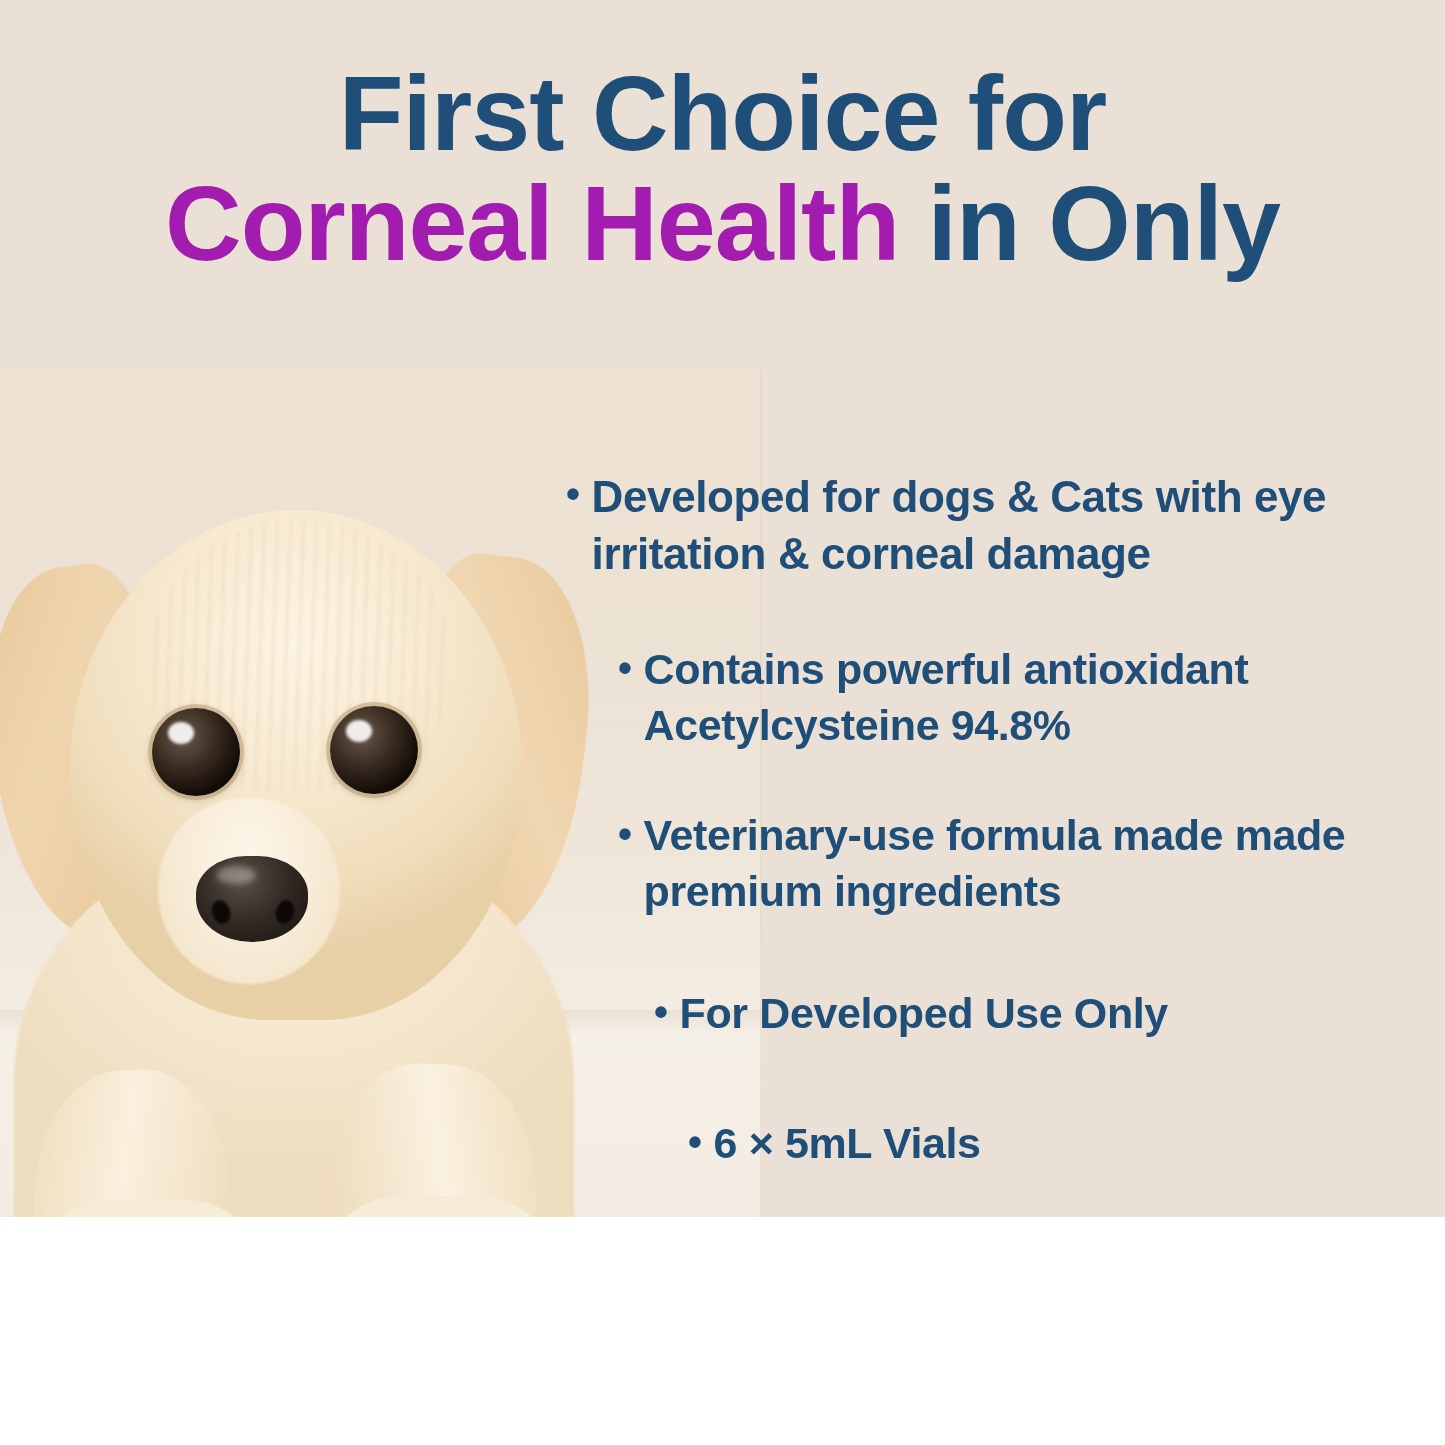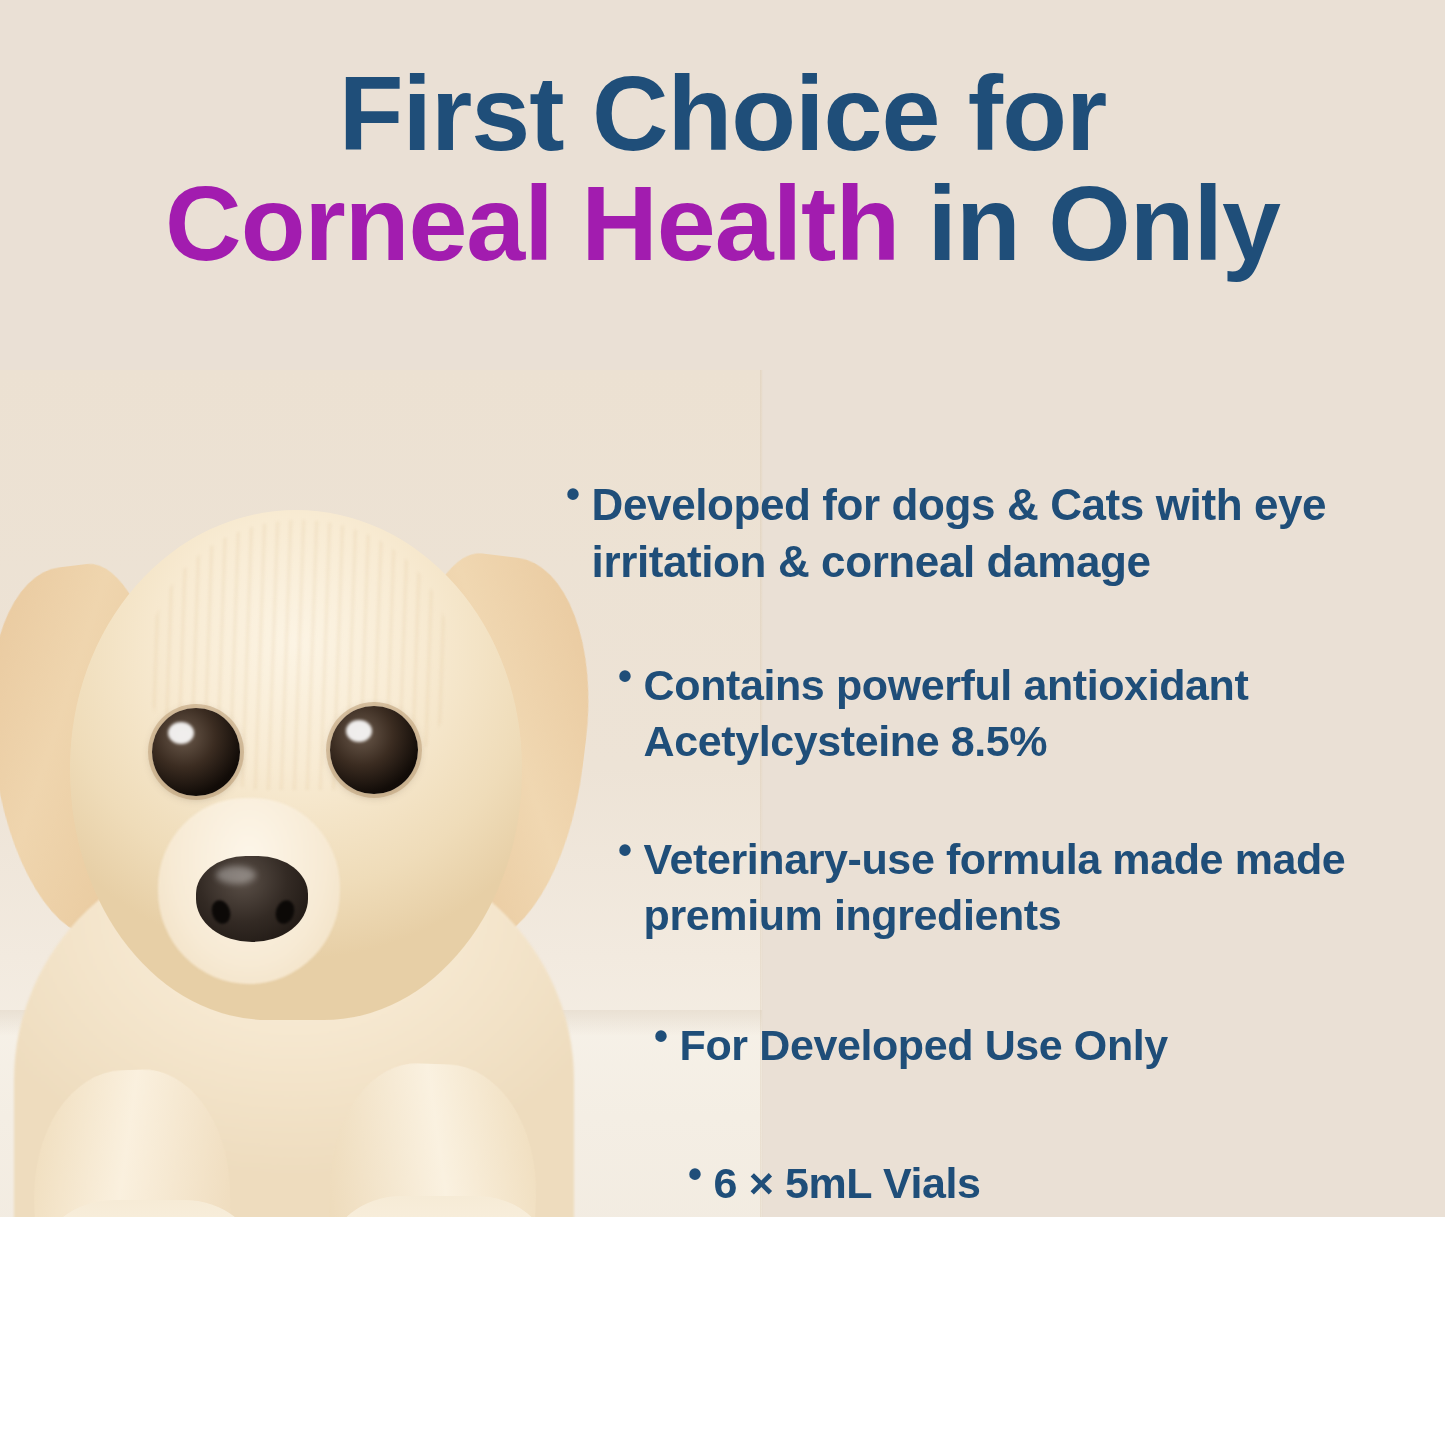--- a/index.html
+++ b/index.html
@@ -246,21 +246,21 @@
     font-size: 43px;
     line-height: 1.30;
     letter-spacing: -0.4px;
   }
   .bullet .dot {
     flex: 0 0 auto;
     line-height: 1.30;
     margin-right: 12px;
     font-size: 40px;
   }
-  .bullet .txt { flex: 1 1 auto; margin-top: 8px; }
+  .bullet .txt { flex: 1 1 auto; }
 
   
   .b1 { margin-left: 0px;   width: 845px; font-size: 44px; }
   .b2 { margin-left: 52px;  width: 800px; margin-top: 60px; }
   .b3 { margin-left: 52px;  width: 790px; margin-top: 54px; }
   .b4 { margin-left: 88px;  margin-top: 66px; }
   .b5 { margin-left: 122px; margin-top: 74px; }
 </style>
 </head>
 <body>
@@ -311,21 +311,21 @@
 
   <div class="bullets">
 
     <div class="bullet b1">
       <span class="dot">•</span>
       <span class="txt">Developed for dogs &amp; Cats with eye irritation &amp; corneal damage</span>
     </div>
 
     <div class="bullet b2">
       <span class="dot">•</span>
-      <span class="txt">Contains powerful antioxidant Acetylcysteine 8.5%</span>
+      <span class="txt">Contains powerful antioxidant Acetylcysteine 94.8%</span>
     </div>
 
     <div class="bullet b3">
       <span class="dot">•</span>
       <span class="txt">Veterinary-use formula made made premium ingredients</span>
     </div>
 
     <div class="bullet b4">
       <span class="dot">•</span>
       <span class="txt">For Developed Use Only</span>

